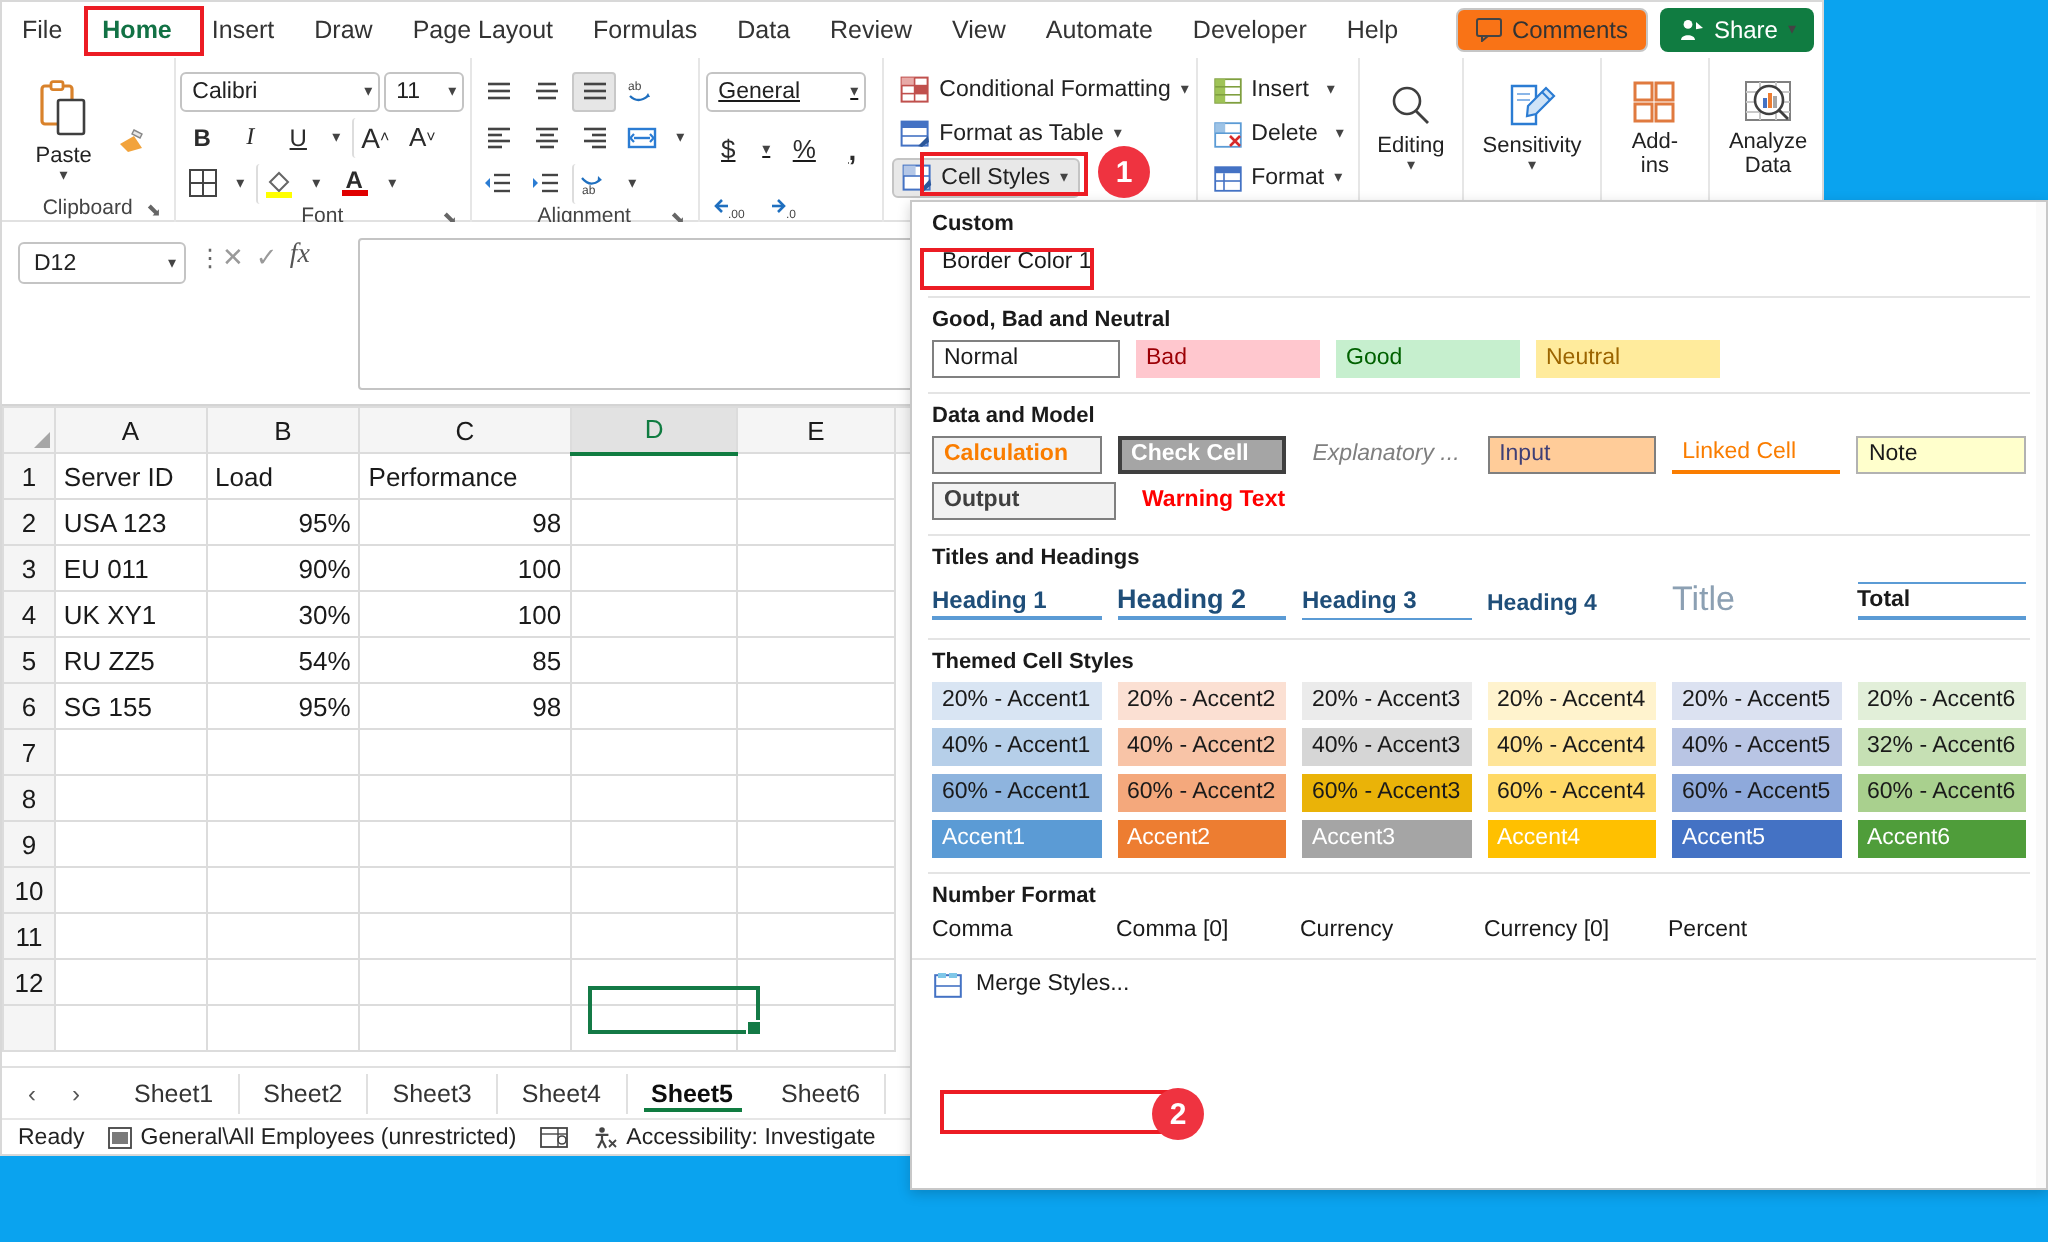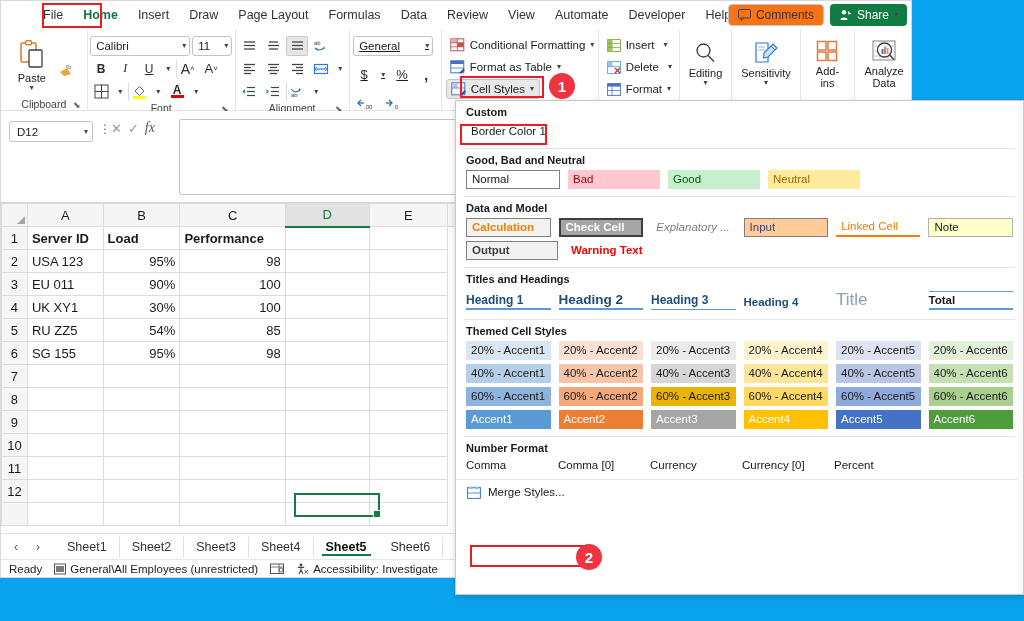--- a/index.html
+++ b/index.html
@@ -19,21 +19,21 @@
   .excel-window {
     position:absolute; left:0; top:0; width:912px; height:578px;
     background:#ffffff;
     border:1px solid #d8d8d8;
     overflow:hidden;
   }
   
   .tabbar {
     position:absolute; left:0; top:0; width:912px; height:28px;
     background:#ffffff;
-    display:flex; align-items:center;padding-left:32px;
+    display:flex; align-items:center;
   }
   .tab {
     padding:4px 10px; font-size:12.5px; color:#333; cursor:default;
     position:relative; white-space:nowrap; line-height:18px;
   }
   .tab.active { color:#127245; font-weight:bold; }
   .tab.active::after {
     content:""; position:absolute; left:8px; right:8px; bottom:-3px;
     height:2.5px; background:#127245;
   }
@@ -142,21 +142,21 @@
   .colhead.sel { background:#e2e2e2 !important; color:#107c41; border-bottom:2px solid #107c41; }
   .rowhead {
     background:#f5f5f5 !important; color:#3b3b3b; text-align:center;
     width:26px; font-size:12.5px; border:1px solid #d0d0d0; font-weight:normal;
   }
   .corner { background:#f5f5f5 !important; width:26px; height:19px; border:1px solid #d0d0d0; position:relative; }
   .corner::after {
     content:""; position:absolute; right:2px; bottom:2px;
     border-left:8px solid transparent; border-bottom:8px solid #a6a6a6;
   }
-  .b { font-weight:bold;margin-top:20px; }
+  .b { font-weight:normal;margin-top:20px; }
   .r { text-align:right; }
   .selcell {
     position:absolute; left:293px; top:492px; width:86px; height:24px;
     border:2px solid #147a46; z-index:12; pointer-events:none;
   }
   .selcell::after {
     content:""; position:absolute; right:-3px; bottom:-3px; width:6px; height:6px;
     background:#147a46; border:1px solid #fff;
   }
   
@@ -906,21 +906,21 @@
       <div class="cellstyle w-th" style="background:#fff3ce;">20% - Accent4</div>
       <div class="cellstyle w-th" style="background:#dce2f1;">20% - Accent5</div>
       <div class="cellstyle w-th" style="background:#e2efd9;">20% - Accent6</div>
     </div>
     <div class="g-row">
       <div class="cellstyle w-th" style="background:#b6cfe9;">40% - Accent1</div>
       <div class="cellstyle w-th" style="background:#f8c4a7;">40% - Accent2</div>
       <div class="cellstyle w-th" style="background:#d6d6d6;">40% - Accent3</div>
       <div class="cellstyle w-th" style="background:#ffe599;">40% - Accent4</div>
       <div class="cellstyle w-th" style="background:#b9c5e4;">40% - Accent5</div>
-      <div class="cellstyle w-th" style="background:#c6e0b4;">40% - Accent6</div>
+      <div class="cellstyle w-th" style="background:#c6e0b4;">32% - Accent6</div>
     </div>
     <div class="g-row">
       <div class="cellstyle w-th" style="background:#8eb4de;">60% - Accent1</div>
       <div class="cellstyle w-th" style="background:#f4a87c;">60% - Accent2</div>
       <div class="cellstyle w-th" style="background:#eab308;">60% - Accent3</div>
       <div class="cellstyle w-th" style="background:#ffd966;">60% - Accent4</div>
       <div class="cellstyle w-th" style="background:#8ea9db;">60% - Accent5</div>
       <div class="cellstyle w-th" style="background:#a9d08e;">60% - Accent6</div>
     </div>
     <div class="g-row">

